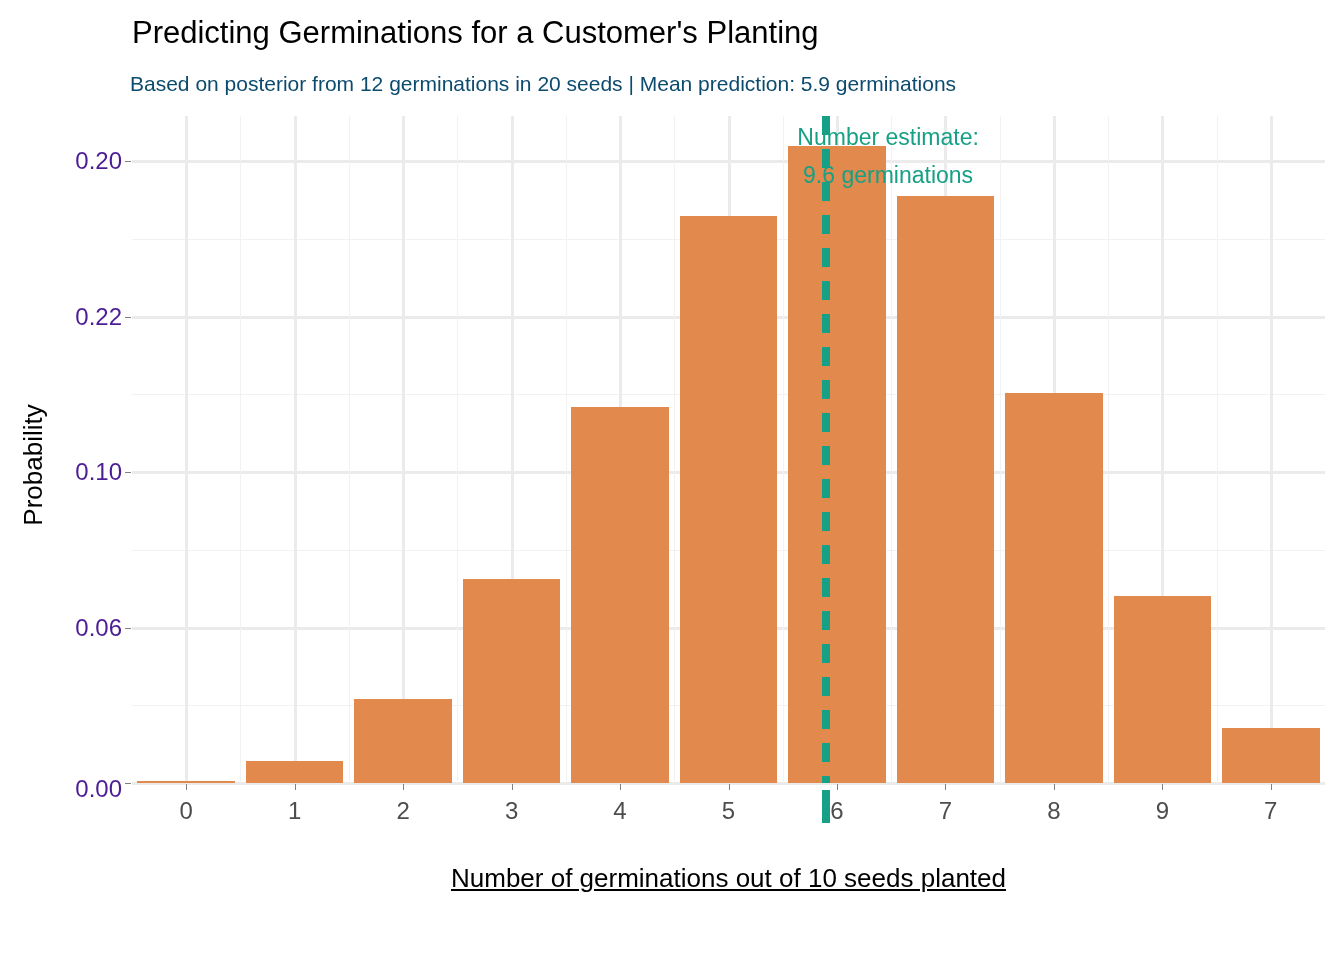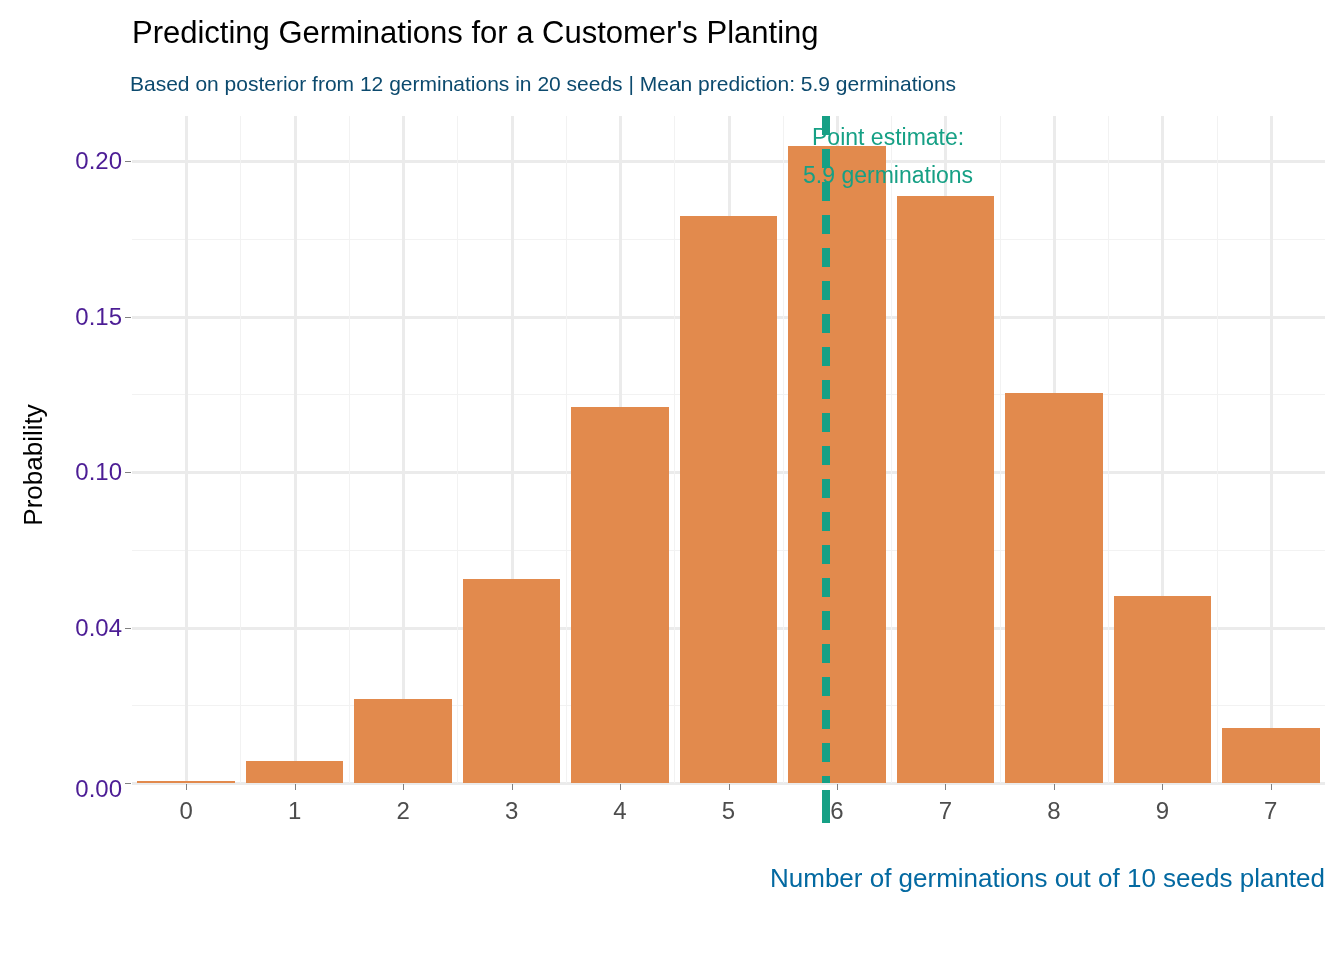--- a/index.html
+++ b/index.html
@@ -50,25 +50,26 @@
     color: #000000;
     white-space: nowrap;
   }
 
   
   #x-axis-title {
     position: absolute;
     left: 132px;
     width: 1193px;
     top: 862px;
-    text-align: right;
+    text-align: center;
     font-size: 26px;
     line-height: 32px;
-    color: #0369a1;
-    white-space: nowrap;
+    color: #000000;
+    white-space: nowrap;
+    text-decoration: underline;
   }
   #y-axis-title {
     position: absolute;
     left: -73px;
     top: 455px;
     width: 200px;
     text-align: center;
     transform: rotate(-90deg);
     transform-origin: 100px 10px;
     font-size: 26px;
@@ -189,23 +190,23 @@
 
 <div id="root">
 
   <div id="chart-title">Predicting Germinations for a Customer's Planting</div>
   <div id="chart-subtitle">Based on posterior from 12 germinations in 20 seeds | Mean prediction: 5.9 germinations</div>
 
   <div id="y-axis-title">Probability</div>
 
   <div id="y-tick-labels">
     <div class="y-tick-label" style="top: 775px;">0.00</div>
-    <div class="y-tick-label" style="top: 613.522px;">0.04</div>
+    <div class="y-tick-label" style="top: 613.522px;">0.06</div>
     <div class="y-tick-label" style="top: 458.044px;">0.10</div>
-    <div class="y-tick-label" style="top: 302.566px;">0.15</div>
+    <div class="y-tick-label" style="top: 302.566px;">0.22</div>
     <div class="y-tick-label" style="top: 147.089px;">0.20</div>
   </div>
 
   <div id="plot-panel">
     <div id="grid-layer">
         <div class="gridline-minor-h" style="top: 589.261px;"></div>
         <div class="gridline-minor-h" style="top: 433.783px;"></div>
         <div class="gridline-minor-h" style="top: 278.305px;"></div>
         <div class="gridline-minor-h" style="top: 122.828px;"></div>
         <div class="gridline-major-h" style="top: 666px;"></div>
@@ -247,22 +248,22 @@
         <div class="bar" style="left: 873.059px; width: 97.6091px; height: 390.249px; background: rgb(226, 138, 77);"></div>
         <div class="bar" style="left: 981.514px; width: 97.6091px; height: 186.573px; background: rgb(226, 138, 77);"></div>
         <div class="bar" style="left: 1089.97px; width: 97.6091px; height: 55.3501px; background: rgb(226, 138, 77);"></div>
       </div>
     <div id="vline" style="left: 690.109px;"></div>
   </div>
 
   <div id="vline-tail" style="left: 822.109px; top: 790px; background: rgb(22, 160, 133);"></div>
 
   <div id="annotation" style="left: 888.109px; top: 118px; color: rgb(22, 160, 133); transform: translateX(-50%);">
-    <div>Point estimate:</div>
-    <div>5.9 germinations</div>
+    <div>Number estimate:</div>
+    <div>9.6 germinations</div>
   </div>
 
   <div id="x-tick-marks">
       <div class="x-tick-mark" style="left: 186.227px;"></div>
       <div class="x-tick-mark" style="left: 294.682px;"></div>
       <div class="x-tick-mark" style="left: 403.136px;"></div>
       <div class="x-tick-mark" style="left: 511.591px;"></div>
       <div class="x-tick-mark" style="left: 620.045px;"></div>
       <div class="x-tick-mark" style="left: 728.5px;"></div>
       <div class="x-tick-mark" style="left: 836.955px;"></div>

